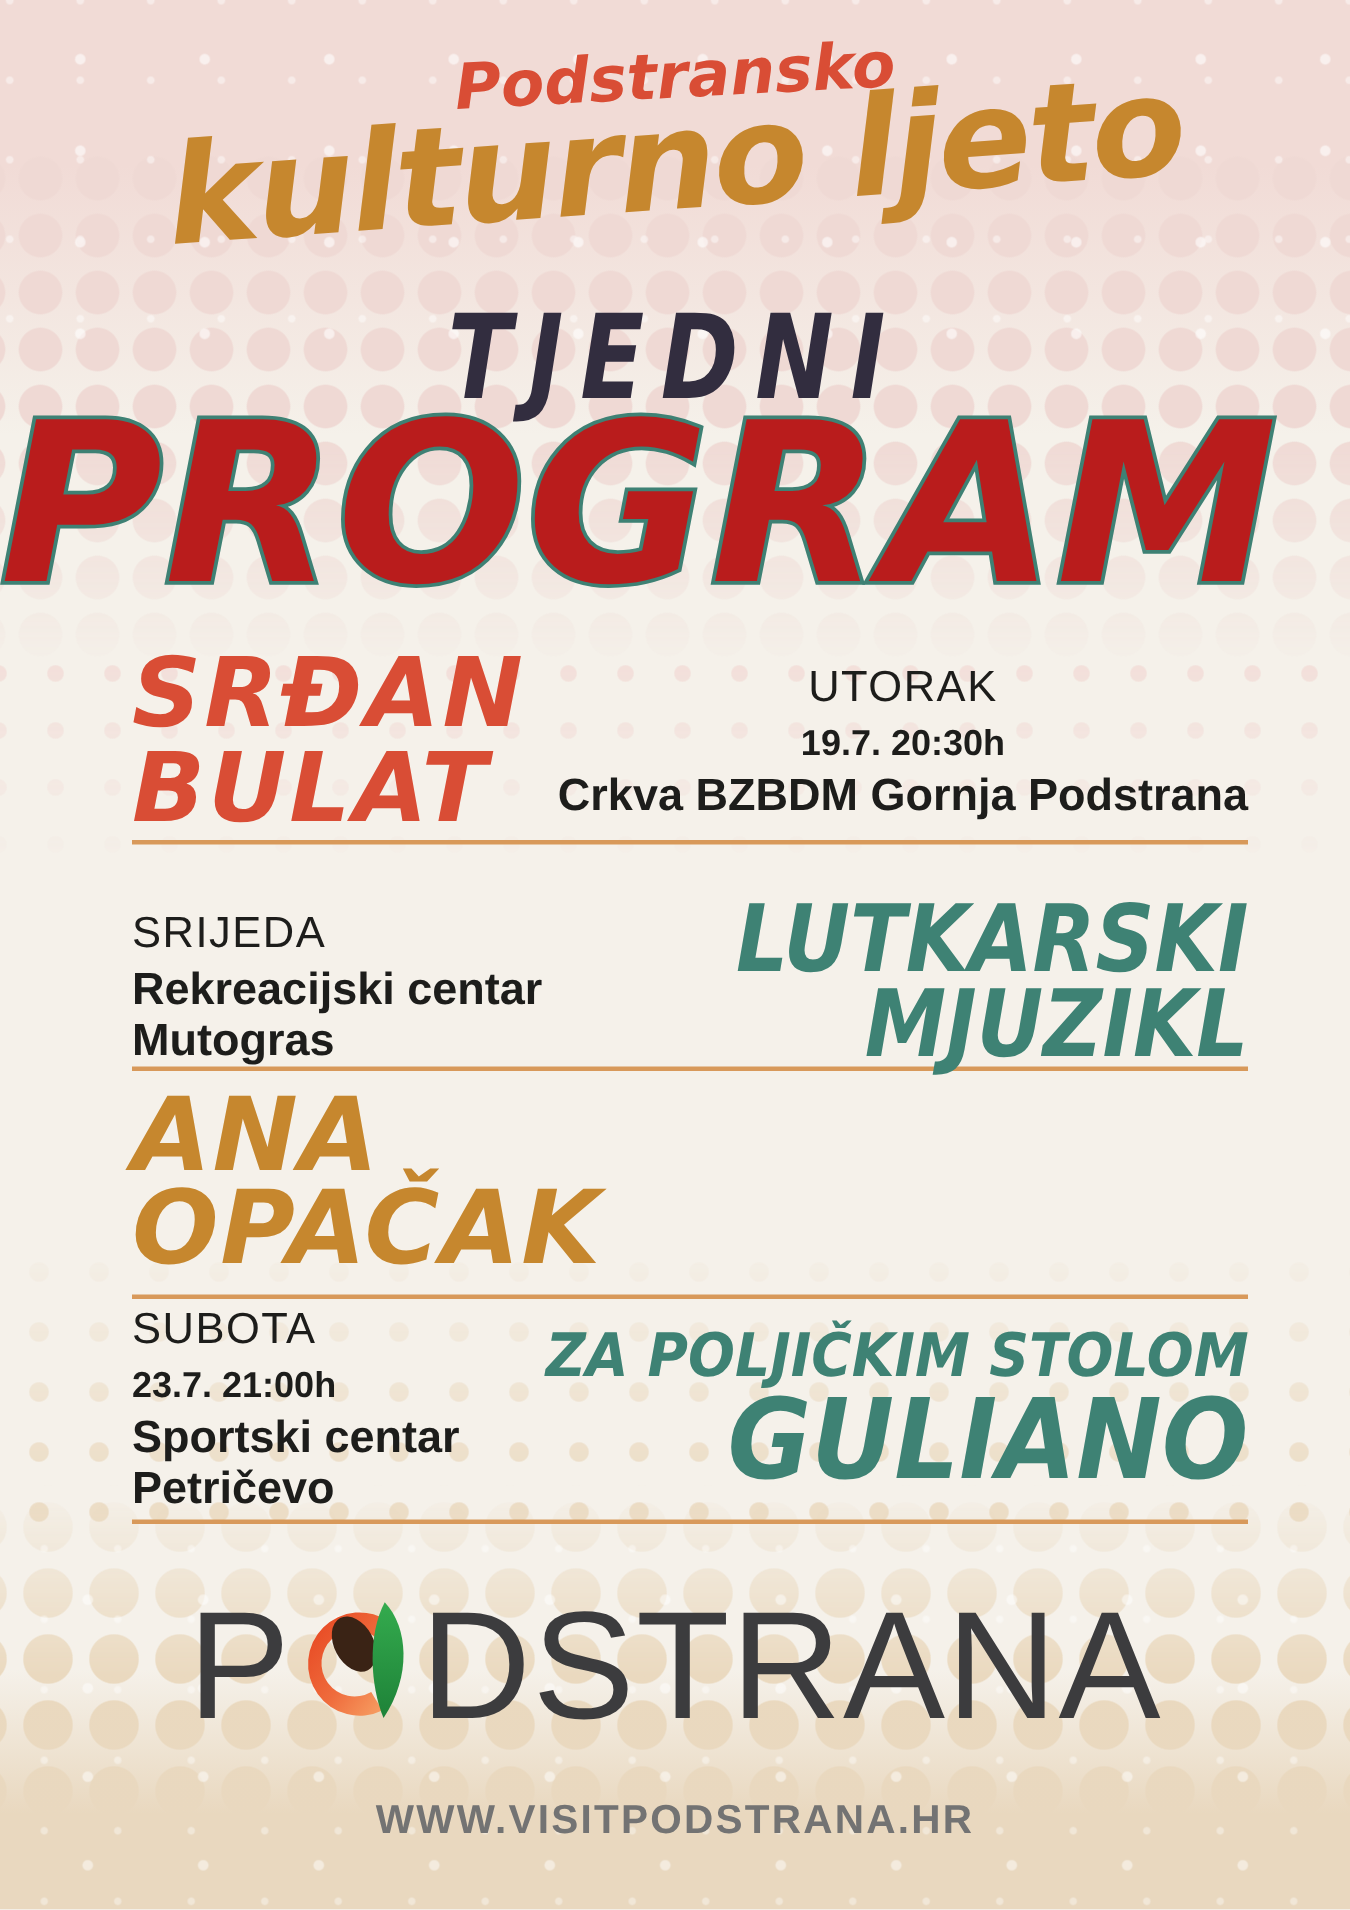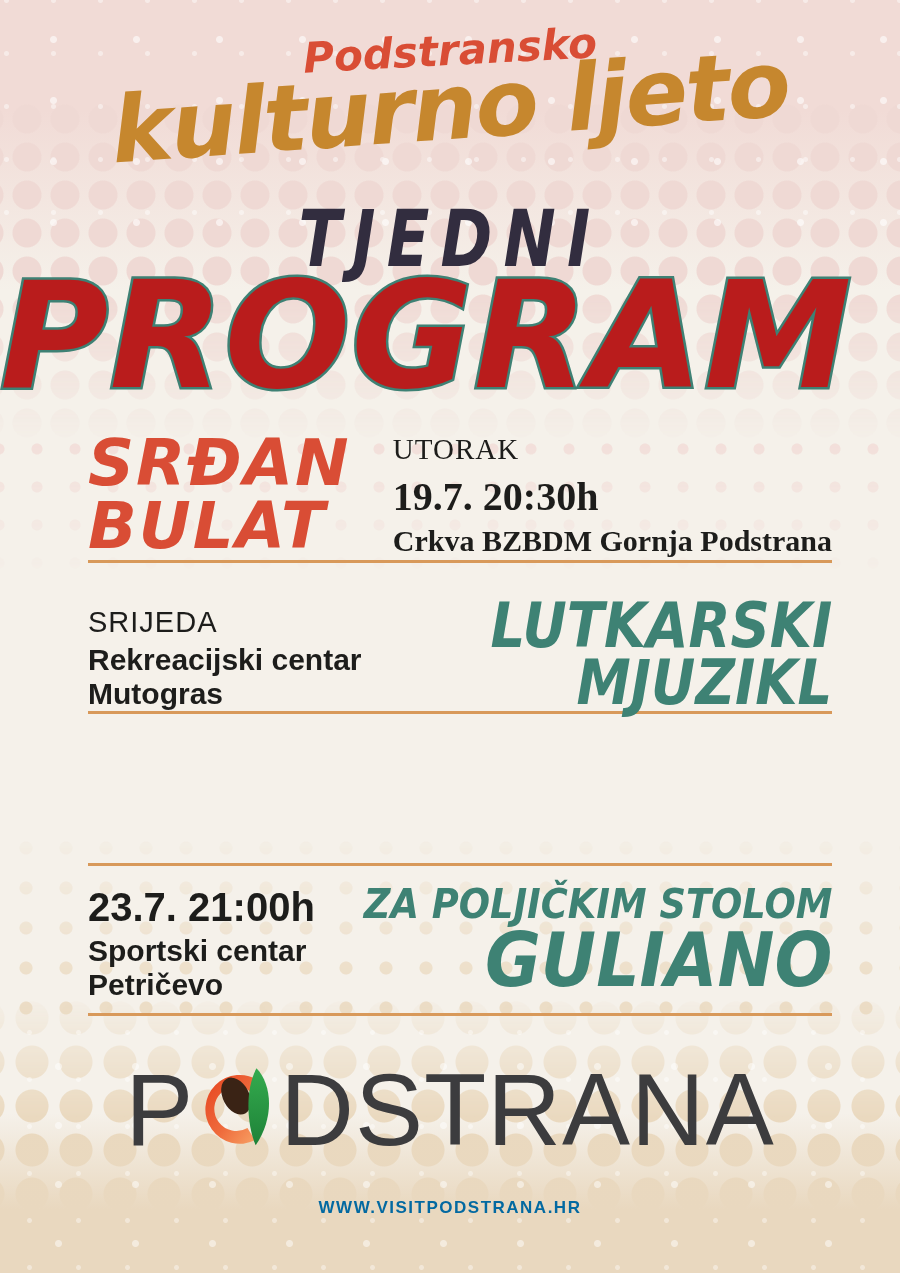--- a/index.html
+++ b/index.html
@@ -119,39 +119,39 @@
   }
   .artist span{display:block;}
   .artist-right{text-align:right;}
   .e1 .artist{font-size:64px;line-height:.98;color:#d94d35;letter-spacing:2px;}
   .e2 .artist{font-size:62px;line-height:.92;color:#3e8274;transform:scaleX(.88);transform-origin:right center;}
   .e3 .artist{font-size:68px;line-height:.9;color:#c6872e;letter-spacing:1px;}
   .e4 .artist{color:#3e8274;transform:scaleX(.92);transform-origin:right center;}
   .e4 .artist .l1{font-size:40px;line-height:1.05;}
   .e4 .artist .l2{font-size:74px;line-height:.95;}
   .info{color:#1d1d1b;}
-  .info-right{text-align:left;font-family:Liberation Serif, serif;}
+  .info-right{text-align:center;}
   .info .day{font-size:29px;font-weight:400;letter-spacing:1px;}
-  .info .dt{font-size:40px;font-weight:700;margin-top:7px;}
+  .info .dt{font-size:24px;font-weight:700;margin-top:7px;}
   .info .venue{font-size:30px;font-weight:700;margin-top:4px;}
   
   .logo{
     position:absolute;top:1058px;left:0;width:100%;
     display:flex;align-items:center;justify-content:center;
     color:#3c3c3e;
     font-family:"Liberation Sans",sans-serif;
     font-weight:300;font-size:102px;
     letter-spacing:1px;line-height:1;
   }
   .logo .peach{width:82px;height:104px;margin:0 3px 0 1px;}
   .website{
     position:absolute;top:1198px;left:0;width:100%;
     text-align:center;
-    font-size:17px;font-weight:800;
-    letter-spacing:1.5px;color:#0369a1;
+    font-size:27px;font-weight:800;
+    letter-spacing:1.5px;color:#737373;
   }
 </style>
 </head>
 <body>
 
 <div class="poster">
 
   <div class="bg bg-top-solid"></div>
   <div class="bg bg-top-dots-lg"></div>
   <div class="bg bg-top-dots-sm"></div>
@@ -185,24 +185,29 @@
         <div class="day">SRIJEDA</div>
         <div class="venue">Rekreacijski centar Mutogras</div>
       </div>
       <div class="artist artist-right">
         <span>LUTKARSKI</span>
         <span>MJUZIKL</span>
       </div>
     </div>
 
     <div class="event e3">
+      <div class="artist">
+        <span>ANA</span>
+        <span>OPAČAK</span>
+      </div>
     </div>
 
     <div class="event e4">
       <div class="info">
+        <div class="day">SUBOTA</div>
         <div class="dt">23.7. 21:00h</div>
         <div class="venue">Sportski centar Petričevo</div>
       </div>
       <div class="artist artist-right">
         <span class="l1">ZA POLJIČKIM STOLOM</span>
         <span class="l2">GULIANO</span>
       </div>
     </div>
 
   </div>

